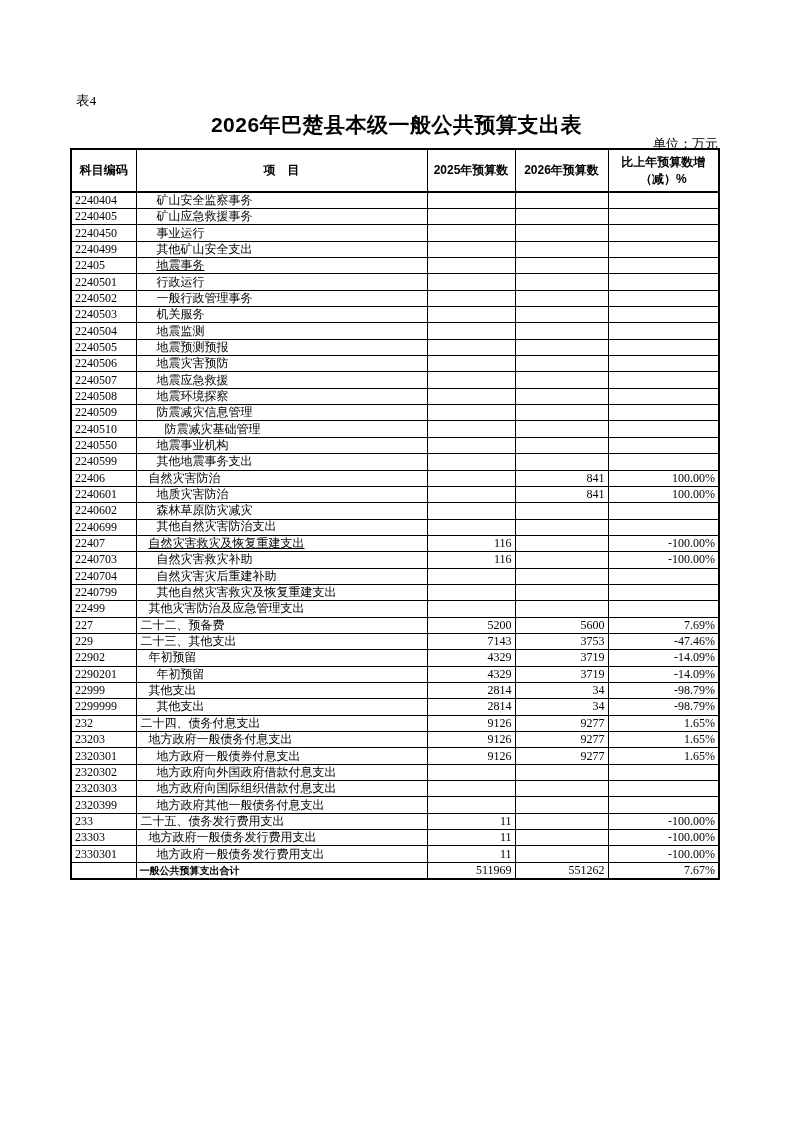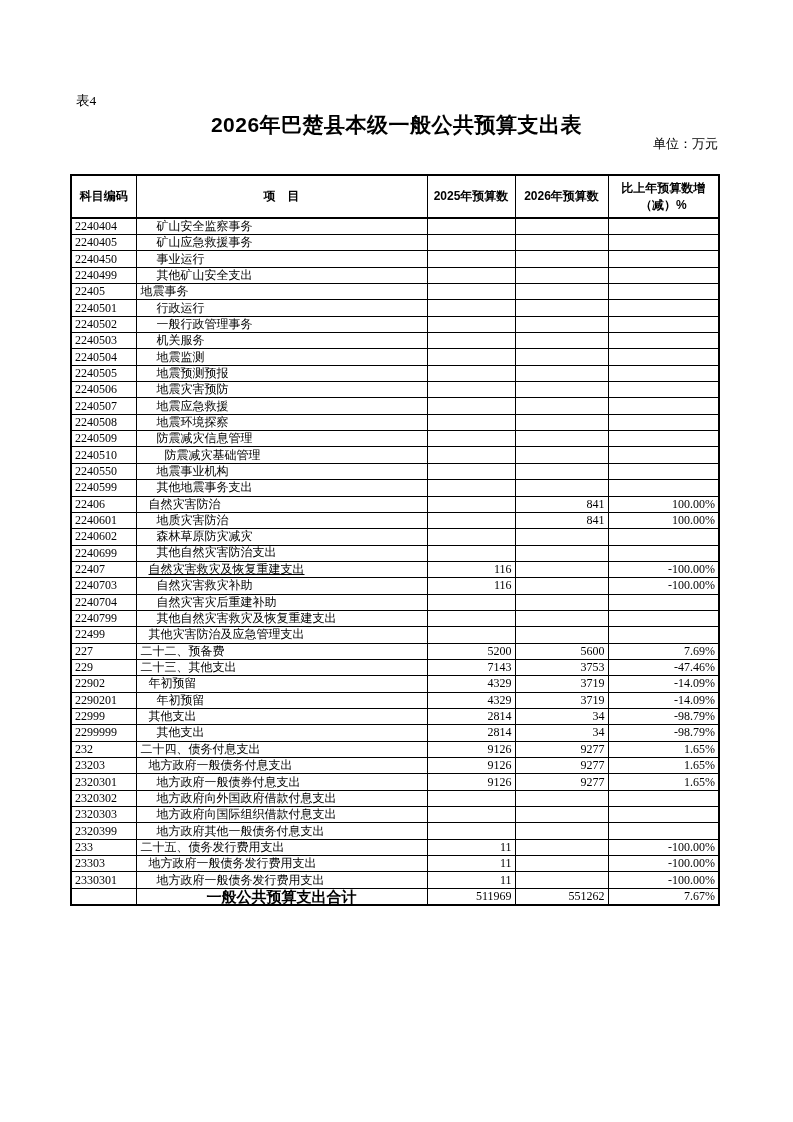--- a/index.html
+++ b/index.html
@@ -21,21 +21,21 @@
     font-family: "Liberation Sans", "DejaVu Sans", sans-serif;
     font-weight: bold;
     font-size: 21px;
     letter-spacing: 0.5px;
   }
   .unit-label {
     position: absolute; right: 75px; top: 135px;
     font-size: 13px;
   }
   table.budget-table {
-    position: absolute; left: 70px; top: 174px;
+    position: absolute; left: 70px; top: 148px;
     width: 648px;
     border-collapse: collapse;
     table-layout: fixed;
     border: 2px solid #000;
   }
   .budget-table th, .budget-table td {
     border: 1px solid #000;
     overflow: hidden;
     vertical-align: middle;
   }
@@ -53,24 +53,24 @@
     height: 16.35px;
     font-size: 12px;
     line-height: 15px;
     white-space: nowrap;
     padding: 0 3px;
   }
   td.cell-code { text-align: left; }
   td.cell-item { text-align: left; }
   td.cell-num  { text-align: right; padding-right: 4px; }
   tfoot td.total-label {
-    text-align: center;
+    text-align: left;
     font-family: "Liberation Sans", "DejaVu Sans", sans-serif;
     font-weight: bold;
-    font-size: 15px;
+    font-size: 10px;
   }
   tfoot tr { border-top: 1px solid #000; }
 </style>
 </head>
 <body>
 
 <div class="sheet-label">表4</div>
 
 <div class="doc-title">2026年巴楚县本级一般公共预算支出表</div>
 
@@ -118,21 +118,21 @@
   </tr>
       <tr>
     <td class="cell-code">2240499</td>
     <td class="cell-item" style="padding-left: 20px; margin-top: 25px;">其他矿山安全支出</td>
     <td class="cell-num"></td>
     <td class="cell-num"></td>
     <td class="cell-num"></td>
   </tr>
       <tr>
     <td class="cell-code">22405</td>
-    <td class="cell-item" style="padding-left: 4px;">地震事务</td>
+    <td class="cell-item" style="padding-left: 20px; text-decoration: underline;">地震事务</td>
     <td class="cell-num"></td>
     <td class="cell-num"></td>
     <td class="cell-num"></td>
   </tr>
       <tr>
     <td class="cell-code">2240501</td>
     <td class="cell-item" style="padding-left: 20px;">行政运行</td>
     <td class="cell-num"></td>
     <td class="cell-num"></td>
     <td class="cell-num"></td>

